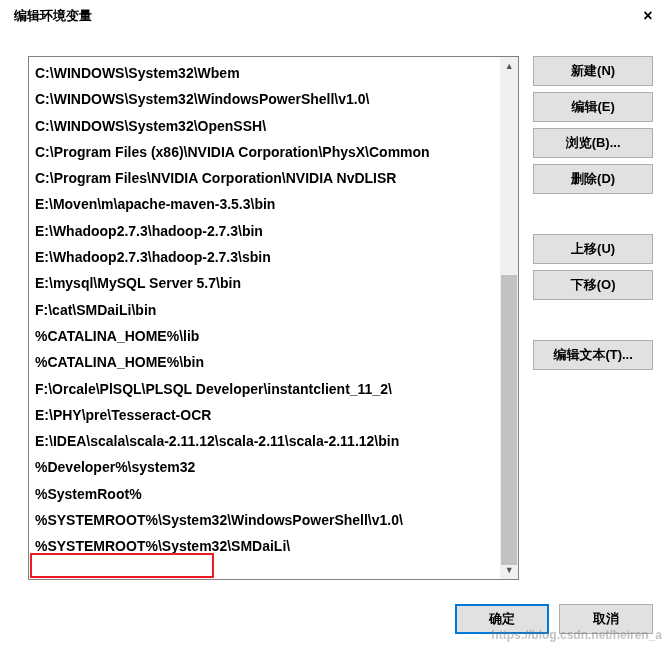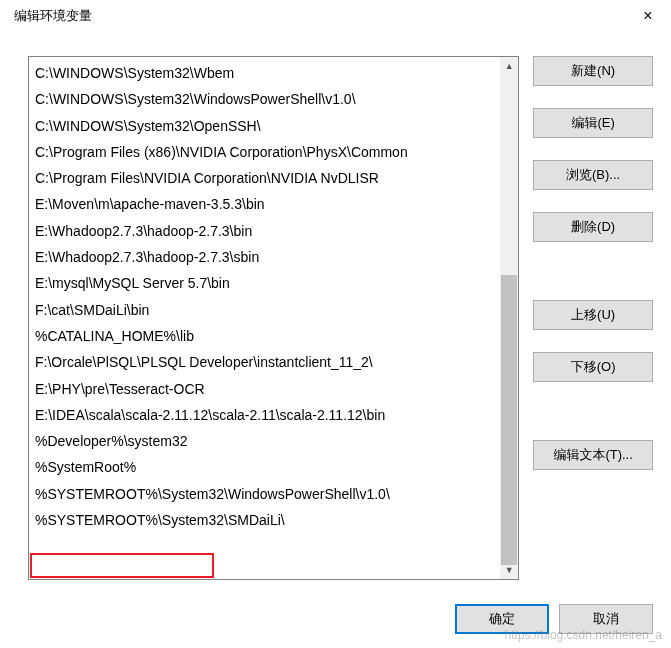--- a/index.html
+++ b/index.html
@@ -1,15 +1,15 @@
 <!DOCTYPE html>
 <html><head>
 <meta charset="utf-8">
 <style>
-  * { box-sizing: border-box; }
+  * { box-sizing: border-box; font-weight: bold; }
   body {
     margin: 0;
     font-family: "Microsoft YaHei", "Segoe UI", sans-serif;
     font-size: 13px;
     background: #fff;
     color: #000;
     width: 671px;
     height: 648px;
     overflow: hidden;
     position: relative;
@@ -91,24 +91,24 @@
     display: flex;
     flex-direction: column;
   }
   .wbtn {
     height: 30px;
     border: 1px solid #adadad;
     background: #e1e1e1;
     font-size: 13px;
     font-family: inherit;
     cursor: pointer;
-    margin-bottom: 22px;
+    margin-bottom: 6px;
     padding: 0;
   }
-  .wbtn.gap-after { margin-bottom: 58px; }
+  .wbtn.gap-after { margin-bottom: 40px; }
   .footer {
     position: absolute;
     bottom: 14px;
     right: 18px;
     display: flex;
     gap: 10px;
   }
   .fbtn {
     width: 94px;
     height: 30px;
@@ -155,20 +155,21 @@
         <div class="list-item">C:\WINDOWS\System32\WindowsPowerShell\v1.0\</div>
         <div class="list-item">C:\WINDOWS\System32\OpenSSH\</div>
         <div class="list-item">C:\Program Files (x86)\NVIDIA Corporation\PhysX\Common</div>
         <div class="list-item">C:\Program Files\NVIDIA Corporation\NVIDIA NvDLISR</div>
         <div class="list-item">E:\Moven\m\apache-maven-3.5.3\bin</div>
         <div class="list-item">E:\Whadoop2.7.3\hadoop-2.7.3\bin</div>
         <div class="list-item">E:\Whadoop2.7.3\hadoop-2.7.3\sbin</div>
         <div class="list-item">E:\mysql\MySQL Server 5.7\bin</div>
         <div class="list-item">F:\cat\SMDaiLi\bin</div>
         <div class="list-item">%CATALINA_HOME%\lib</div>
+        <div class="list-item">%CATALINA_HOME%\bin</div>
         <div class="list-item">F:\Orcale\PlSQL\PLSQL Developer\instantclient_11_2\</div>
         <div class="list-item">E:\PHY\pre\Tesseract-OCR</div>
         <div class="list-item">E:\IDEA\scala\scala-2.11.12\scala-2.11\scala-2.11.12\bin</div>
         <div class="list-item">%Developer%\system32</div>
         <div class="list-item">%SystemRoot%</div>
         <div class="list-item">%SYSTEMROOT%\System32\WindowsPowerShell\v1.0\</div>
         <div class="list-item">%SYSTEMROOT%\System32\SMDaiLi\</div>
       </div>
     <div class="scrollbar">
       <div class="scroll-arrow">▲</div>

